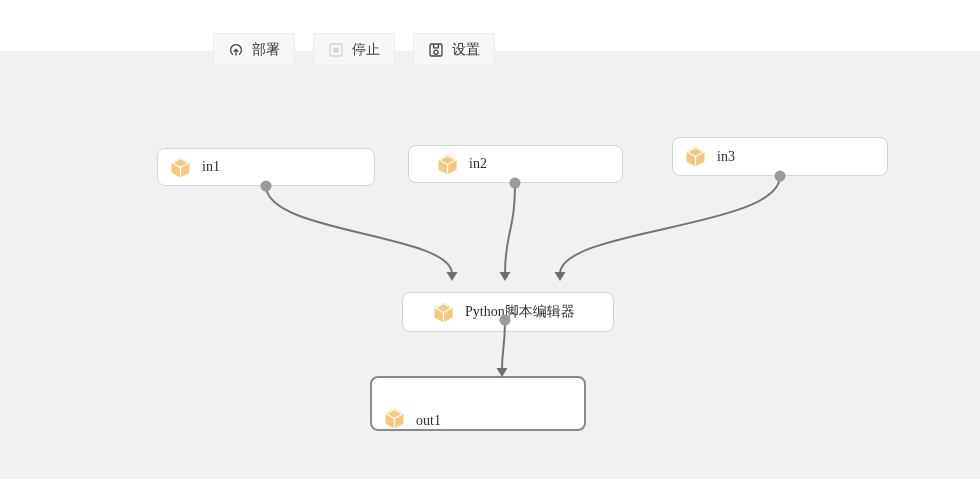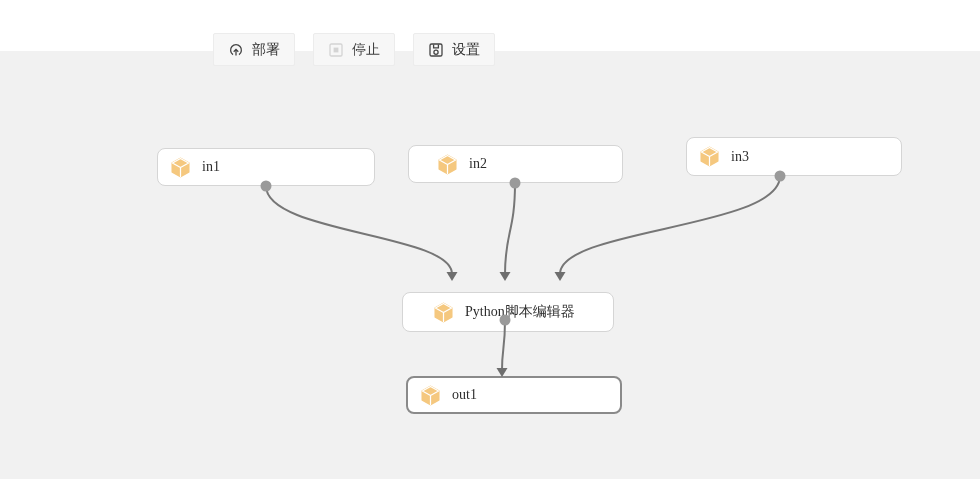--- a/index.html
+++ b/index.html
@@ -54,39 +54,39 @@
     </div>
       <div class="node" style="left: 408px; top: 145px; width: 215px; height: 38px; padding-left: 16px;">
       <span class="node-icon">
         <svg width="19" height="21" viewBox="0 0 20 22">
           <polygon points="10,1.5 18.5,6.3 18.5,15.7 10,20.5 1.5,15.7 1.5,6.3" fill="#f5c87f" stroke="#f5c87f" stroke-width="2" stroke-linejoin="round"></polygon>
           <path d="M1.5 6.3 L10 11 L18.5 6.3 L10 1.5 Z M10 11 L10 20.5" fill="none" stroke="#ffffff" stroke-width="1.3" stroke-linejoin="round" stroke-linecap="round"></path>
         </svg>
       </span>
       <span class="node-label">in2</span>
     </div>
-      <div class="node" style="left: 672px; top: 137px; width: 216px; height: 39px; margin-left: 14px;">
+      <div class="node" style="left: 672px; top: 137px; width: 216px; height: 39px;">
       <span class="node-icon">
         <svg width="19" height="21" viewBox="0 0 20 22">
           <polygon points="10,1.5 18.5,6.3 18.5,15.7 10,20.5 1.5,15.7 1.5,6.3" fill="#f5c87f" stroke="#f5c87f" stroke-width="2" stroke-linejoin="round"></polygon>
           <path d="M1.5 6.3 L10 11 L18.5 6.3 L10 1.5 Z M10 11 L10 20.5" fill="none" stroke="#ffffff" stroke-width="1.3" stroke-linejoin="round" stroke-linecap="round"></path>
         </svg>
       </span>
       <span class="node-label">in3</span>
     </div>
       <div class="node" style="left: 402px; top: 292px; width: 212px; height: 40px; padding-left: 18px;">
       <span class="node-icon">
         <svg width="19" height="21" viewBox="0 0 20 22">
           <polygon points="10,1.5 18.5,6.3 18.5,15.7 10,20.5 1.5,15.7 1.5,6.3" fill="#f5c87f" stroke="#f5c87f" stroke-width="2" stroke-linejoin="round"></polygon>
           <path d="M1.5 6.3 L10 11 L18.5 6.3 L10 1.5 Z M10 11 L10 20.5" fill="none" stroke="#ffffff" stroke-width="1.3" stroke-linejoin="round" stroke-linecap="round"></path>
         </svg>
       </span>
       <span class="node-label">Python脚本编辑器</span>
     </div>
-      <div class="node selected" style="left: 406px; top: 376px; width: 216px; height: 38px;">
+      <div class="node selected" style="left: 370px; top: 376px; width: 216px; height: 55px; align-items: flex-end;">
       <span class="node-icon">
         <svg width="19" height="21" viewBox="0 0 20 22">
           <polygon points="10,1.5 18.5,6.3 18.5,15.7 10,20.5 1.5,15.7 1.5,6.3" fill="#f5c87f" stroke="#f5c87f" stroke-width="2" stroke-linejoin="round"></polygon>
           <path d="M1.5 6.3 L10 11 L18.5 6.3 L10 1.5 Z M10 11 L10 20.5" fill="none" stroke="#ffffff" stroke-width="1.3" stroke-linejoin="round" stroke-linecap="round"></path>
         </svg>
       </span>
       <span class="node-label">out1</span>
     </div>
     </div>
 

